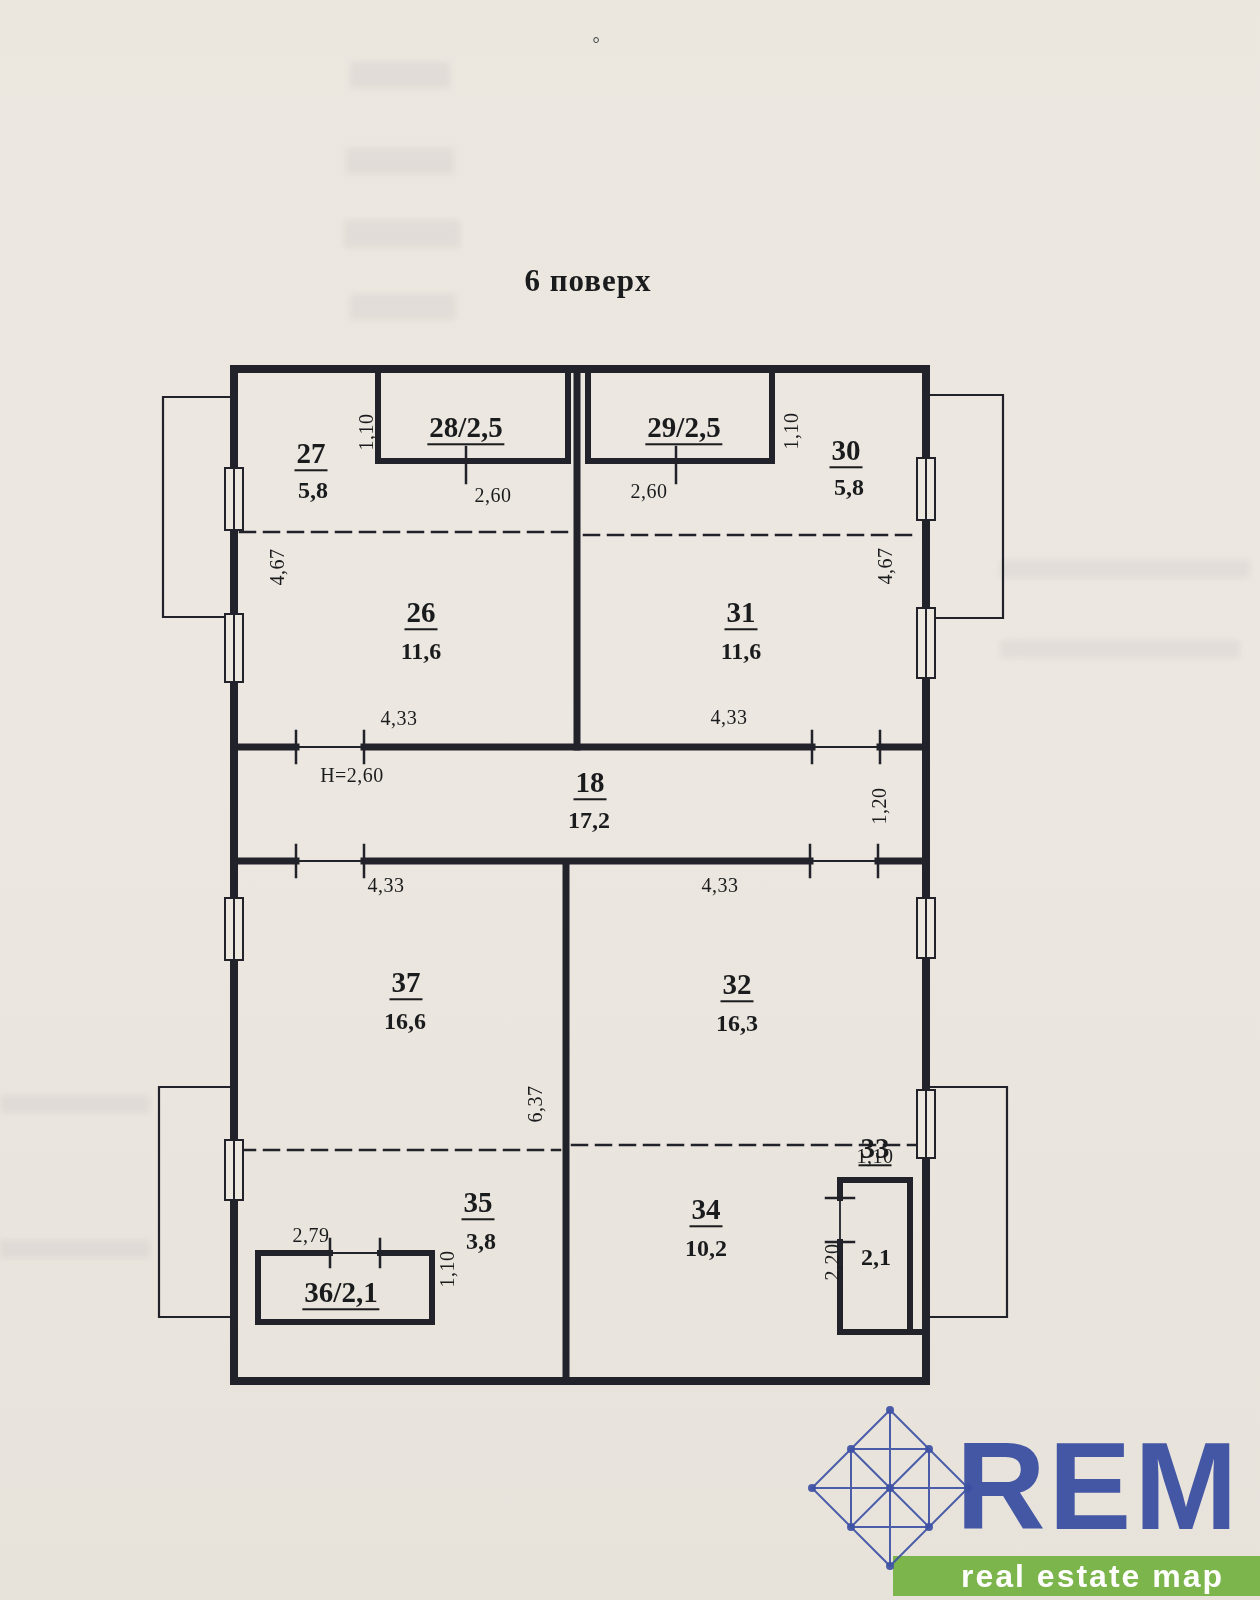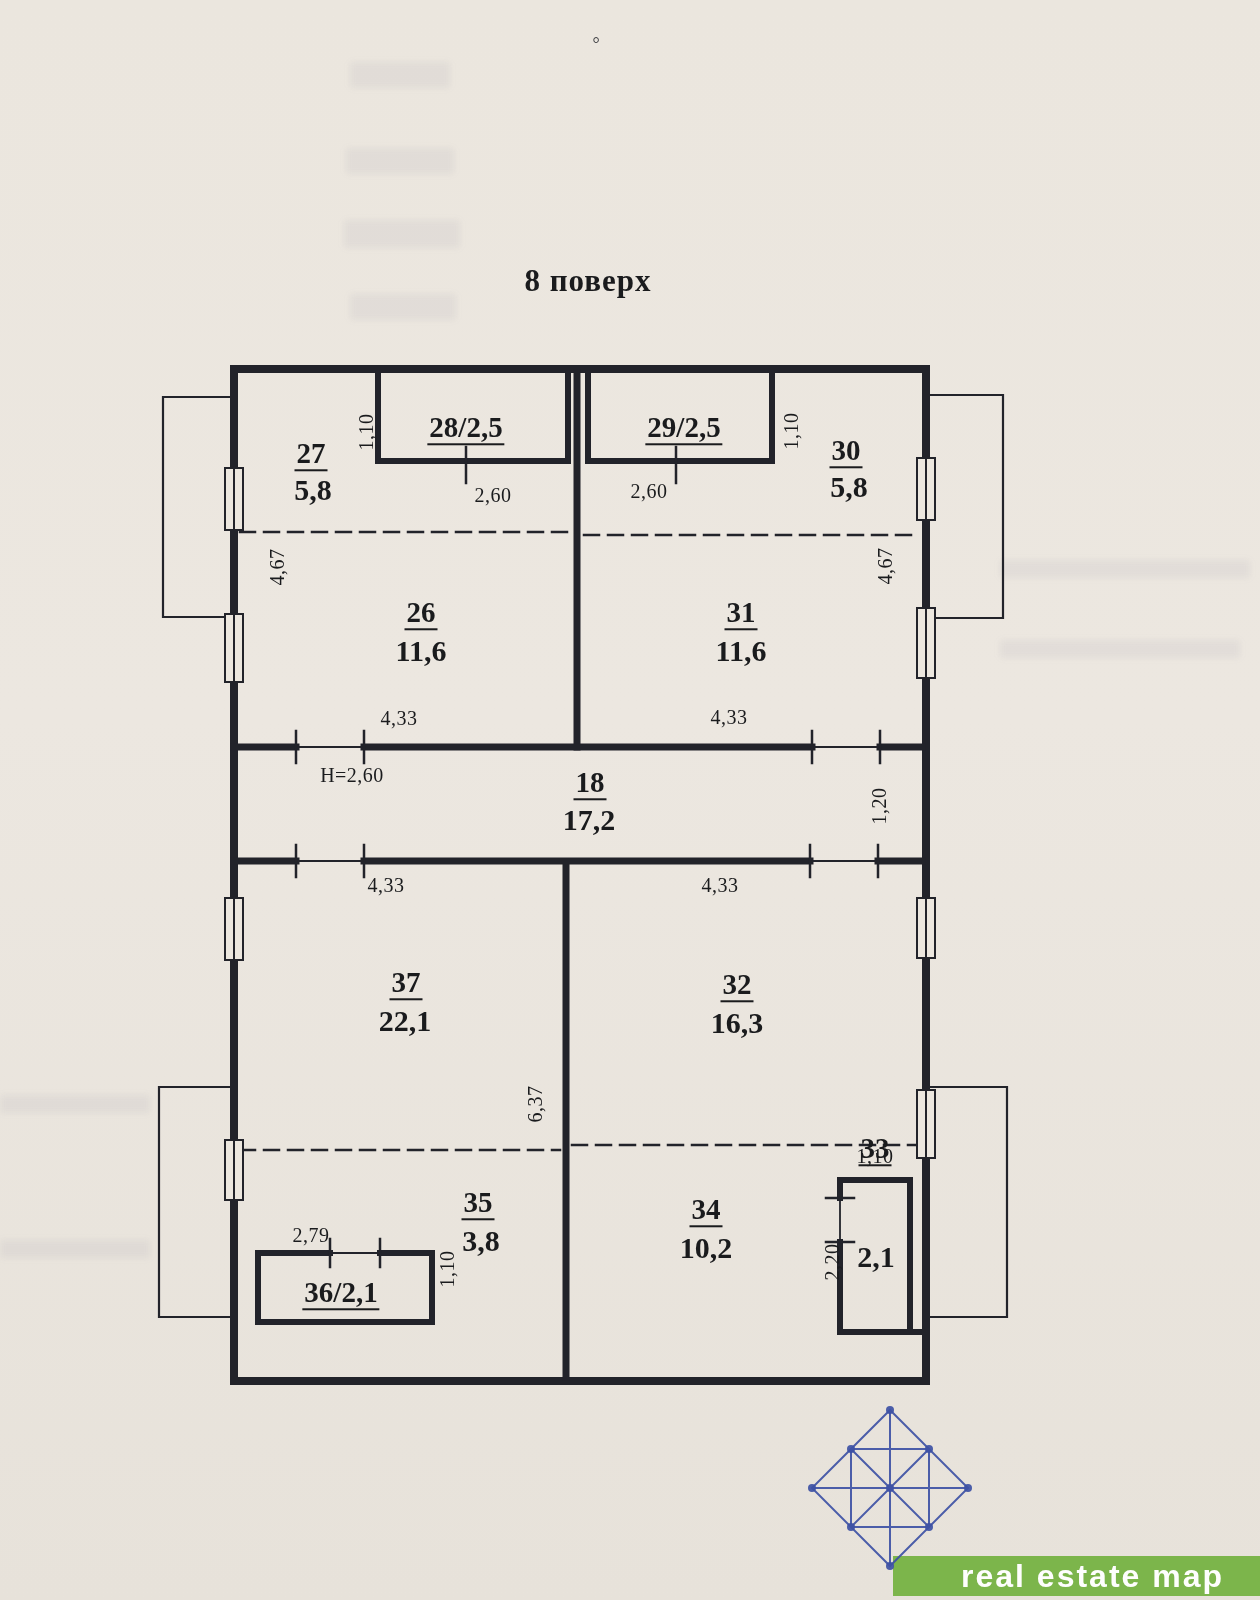--- a/index.html
+++ b/index.html
@@ -9,21 +9,21 @@
     background:linear-gradient(180deg,#ebe6de 0%,#ece7e0 45%,#e7e2da 100%);
     overflow:hidden;
     font-family:"Liberation Serif",serif;
     color:#1a1b1d;
   }
   .plan-svg{position:absolute;left:0;top:0;}
   .lbl{position:absolute;transform:translate(-50%,-50%);white-space:nowrap;}
   .title{font-size:31px;font-weight:bold;letter-spacing:1px;}
   .corner{font-size:18px;color:#3a3b3f;}
   .rnum{font-size:29px;font-weight:bold;line-height:1.05;border-bottom:2.5px solid #1a1b1d;padding:0 2px 1px;}
-  .rarea{font-size:30px;font-weight:bold;}
+  .rarea{font-size:24px;font-weight:bold;}
   .dim{font-size:20px;letter-spacing:.5px;}
   .dim.rot{transform:translate(-50%,-50%) rotate(-90deg);}
   .ghost{position:absolute;background:rgba(105,105,122,.07);filter:blur(3px);border-radius:3px;}
   
   .wm-diamond{position:absolute;left:802px;top:1404px;}
   .wm-brand{
     position:absolute;left:956px;top:1424px;
     font-family:"Liberation Sans",sans-serif;
     font-size:124px;font-weight:bold;line-height:1;
     letter-spacing:3px;color:#3c50a2;opacity:.95;
@@ -89,36 +89,36 @@
       <rect x="917" y="608" width="18" height="70"></rect>
         <line x1="926" y1="608" x2="926" y2="678"></line>
       <rect x="917" y="898" width="18" height="60"></rect>
         <line x1="926" y1="898" x2="926" y2="958"></line>
       <rect x="917" y="1090" width="18" height="68"></rect>
         <line x1="926" y1="1090" x2="926" y2="1158"></line>
     </g>
   </svg>
 
   <div class="lbl corner" style="left:596px;top:44px">°</div>
-  <div class="lbl title" style="left:588px;top:281px">8 поверх</div>
+  <div class="lbl title" style="left:588px;top:281px">6 поверх</div>
 
   <div class="lbl rnum" style="left:311px;top:455px">27</div>
   <div class="lbl rarea" style="left:313px;top:490px">5,8</div>
   <div class="lbl rnum" style="left:466px;top:429px">28/2,5</div>
   <div class="lbl rnum" style="left:684px;top:429px">29/2,5</div>
   <div class="lbl rnum" style="left:846px;top:452px">30</div>
   <div class="lbl rarea" style="left:849px;top:487px">5,8</div>
   <div class="lbl rnum" style="left:421px;top:614px">26</div>
   <div class="lbl rarea" style="left:421px;top:651px">11,6</div>
   <div class="lbl rnum" style="left:741px;top:614px">31</div>
   <div class="lbl rarea" style="left:741px;top:651px">11,6</div>
   <div class="lbl rnum" style="left:590px;top:784px">18</div>
   <div class="lbl rarea" style="left:589px;top:820px">17,2</div>
   <div class="lbl rnum" style="left:406px;top:984px">37</div>
-  <div class="lbl rarea" style="left:405px;top:1021px">22,1</div>
+  <div class="lbl rarea" style="left:405px;top:1021px">16,6</div>
   <div class="lbl rnum" style="left:737px;top:986px">32</div>
   <div class="lbl rarea" style="left:737px;top:1023px">16,3</div>
   <div class="lbl rnum" style="left:478px;top:1204px">35</div>
   <div class="lbl rarea" style="left:481px;top:1241px">3,8</div>
   <div class="lbl rnum" style="left:706px;top:1211px">34</div>
   <div class="lbl rarea" style="left:706px;top:1248px">10,2</div>
   <div class="lbl rnum" style="left:875px;top:1150px">33</div>
   <div class="lbl rarea" style="left:876px;top:1257px">2,1</div>
   <div class="lbl rnum" style="left:341px;top:1294px">36/2,1</div>
 
@@ -154,14 +154,15 @@
         <circle cx="166" cy="84" r="4"></circle>
       <circle cx="88" cy="162" r="4"></circle>
         <circle cx="10" cy="84" r="4"></circle>
       <circle cx="49" cy="45" r="4"></circle>
         <circle cx="127" cy="45" r="4"></circle>
       <circle cx="127" cy="123" r="4"></circle>
         <circle cx="49" cy="123" r="4"></circle>
       <circle cx="88" cy="84" r="4"></circle>
     </g>
   </svg>
+  <div class="wm-brand">REM</div>
 
 </div>
 
 </body></html>

